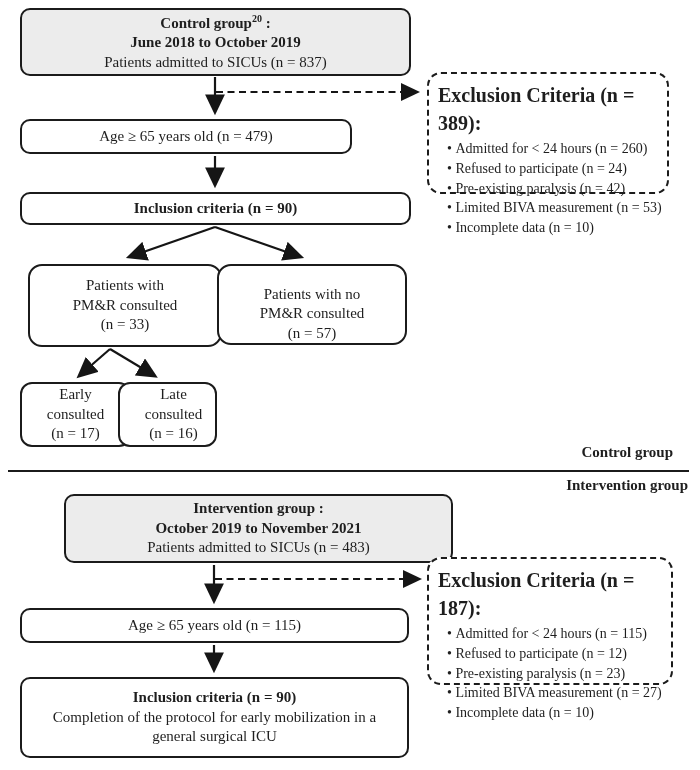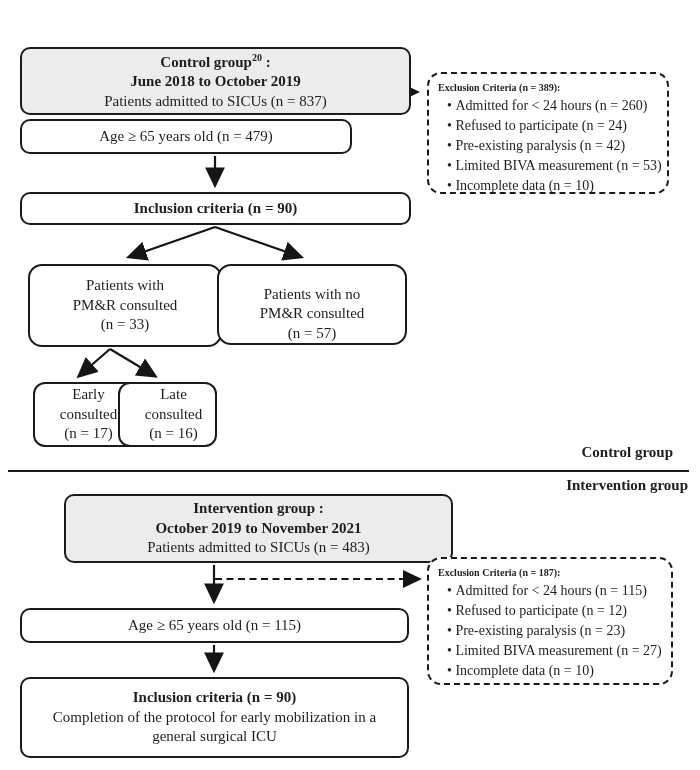--- a/index.html
+++ b/index.html
@@ -9,39 +9,39 @@
   }
   .connectors{position:absolute;left:0;top:0;pointer-events:none;}
   .box{
     position:absolute;box-sizing:border-box;background:#ffffff;
     border:2px solid #1b1b1b;border-radius:10px;
     display:flex;flex-direction:column;align-items:center;justify-content:center;
     text-align:center;font-size:15px;line-height:1.3;
   }
   .gray{background:#ececec;}
   .bold{font-weight:bold;}
-  .c-top{left:20px;top:8px;width:391px;height:68px;margin-top:39px;}
+  .c-top{left:20px;top:8px;width:391px;height:68px;}
   .c-age{left:20px;top:119px;width:332px;height:35px;justify-content:center;}
   .c-inc{left:20px;top:192px;width:391px;height:33px;}
   .c-pmr{left:20px;top:264px;width:194px;height:83px;border-radius:14px;margin-left:8px;}
   .c-nopmr{left:217px;top:264px;width:190px;height:81px;border-radius:14px;justify-content:flex-end;}
-  .c-early{left:33px;top:382px;width:111px;height:65px;border-radius:12px;}
+  .c-early{left:20px;top:382px;width:111px;height:65px;border-radius:12px;}
   .c-late{left:118px;top:382px;width:99px;height:65px;border-radius:12px;padding-left:12px;}
   .i-top{left:20px;top:494px;width:389px;height:69px;margin-left:44px;}
   .i-age{left:20px;top:608px;width:389px;height:35px;}
   .i-inc{left:20px;top:677px;width:389px;height:81px;padding:4px 10px;}
   .i-inc .wrap{max-width:372px;}
   .dashedbox{
     position:absolute;box-sizing:border-box;background:#ffffff;
     border:2px dashed #1b1b1b;border-radius:14px;
     font-size:14px;line-height:1.42;padding:7px 5px 5px 9px;
   }
   .x1{left:427px;top:72px;width:242px;height:122px;}
   .x2{left:427px;top:557px;width:246px;height:128px;}
-  .dashedbox .hd{font-weight:bold;font-size:10px;}
+  .dashedbox .hd{font-weight:bold;font-size:20px;}
   .dashedbox ul{margin:1px 0 0 0;padding:0 0 0 9px;list-style:none;}
   .dashedbox li::before{content:"\2022\00a0";}
   .section-label{position:absolute;font-weight:bold;font-size:15px;white-space:nowrap;}
   .lbl-control{right:27px;top:444px;}
   .lbl-intervention{right:12px;top:477px;}
   .divider{position:absolute;left:8px;top:470px;width:681px;height:0;border-top:2px solid #1b1b1b;}
   sup{font-size:10px;}
 </style>
 </head>
 <body>

